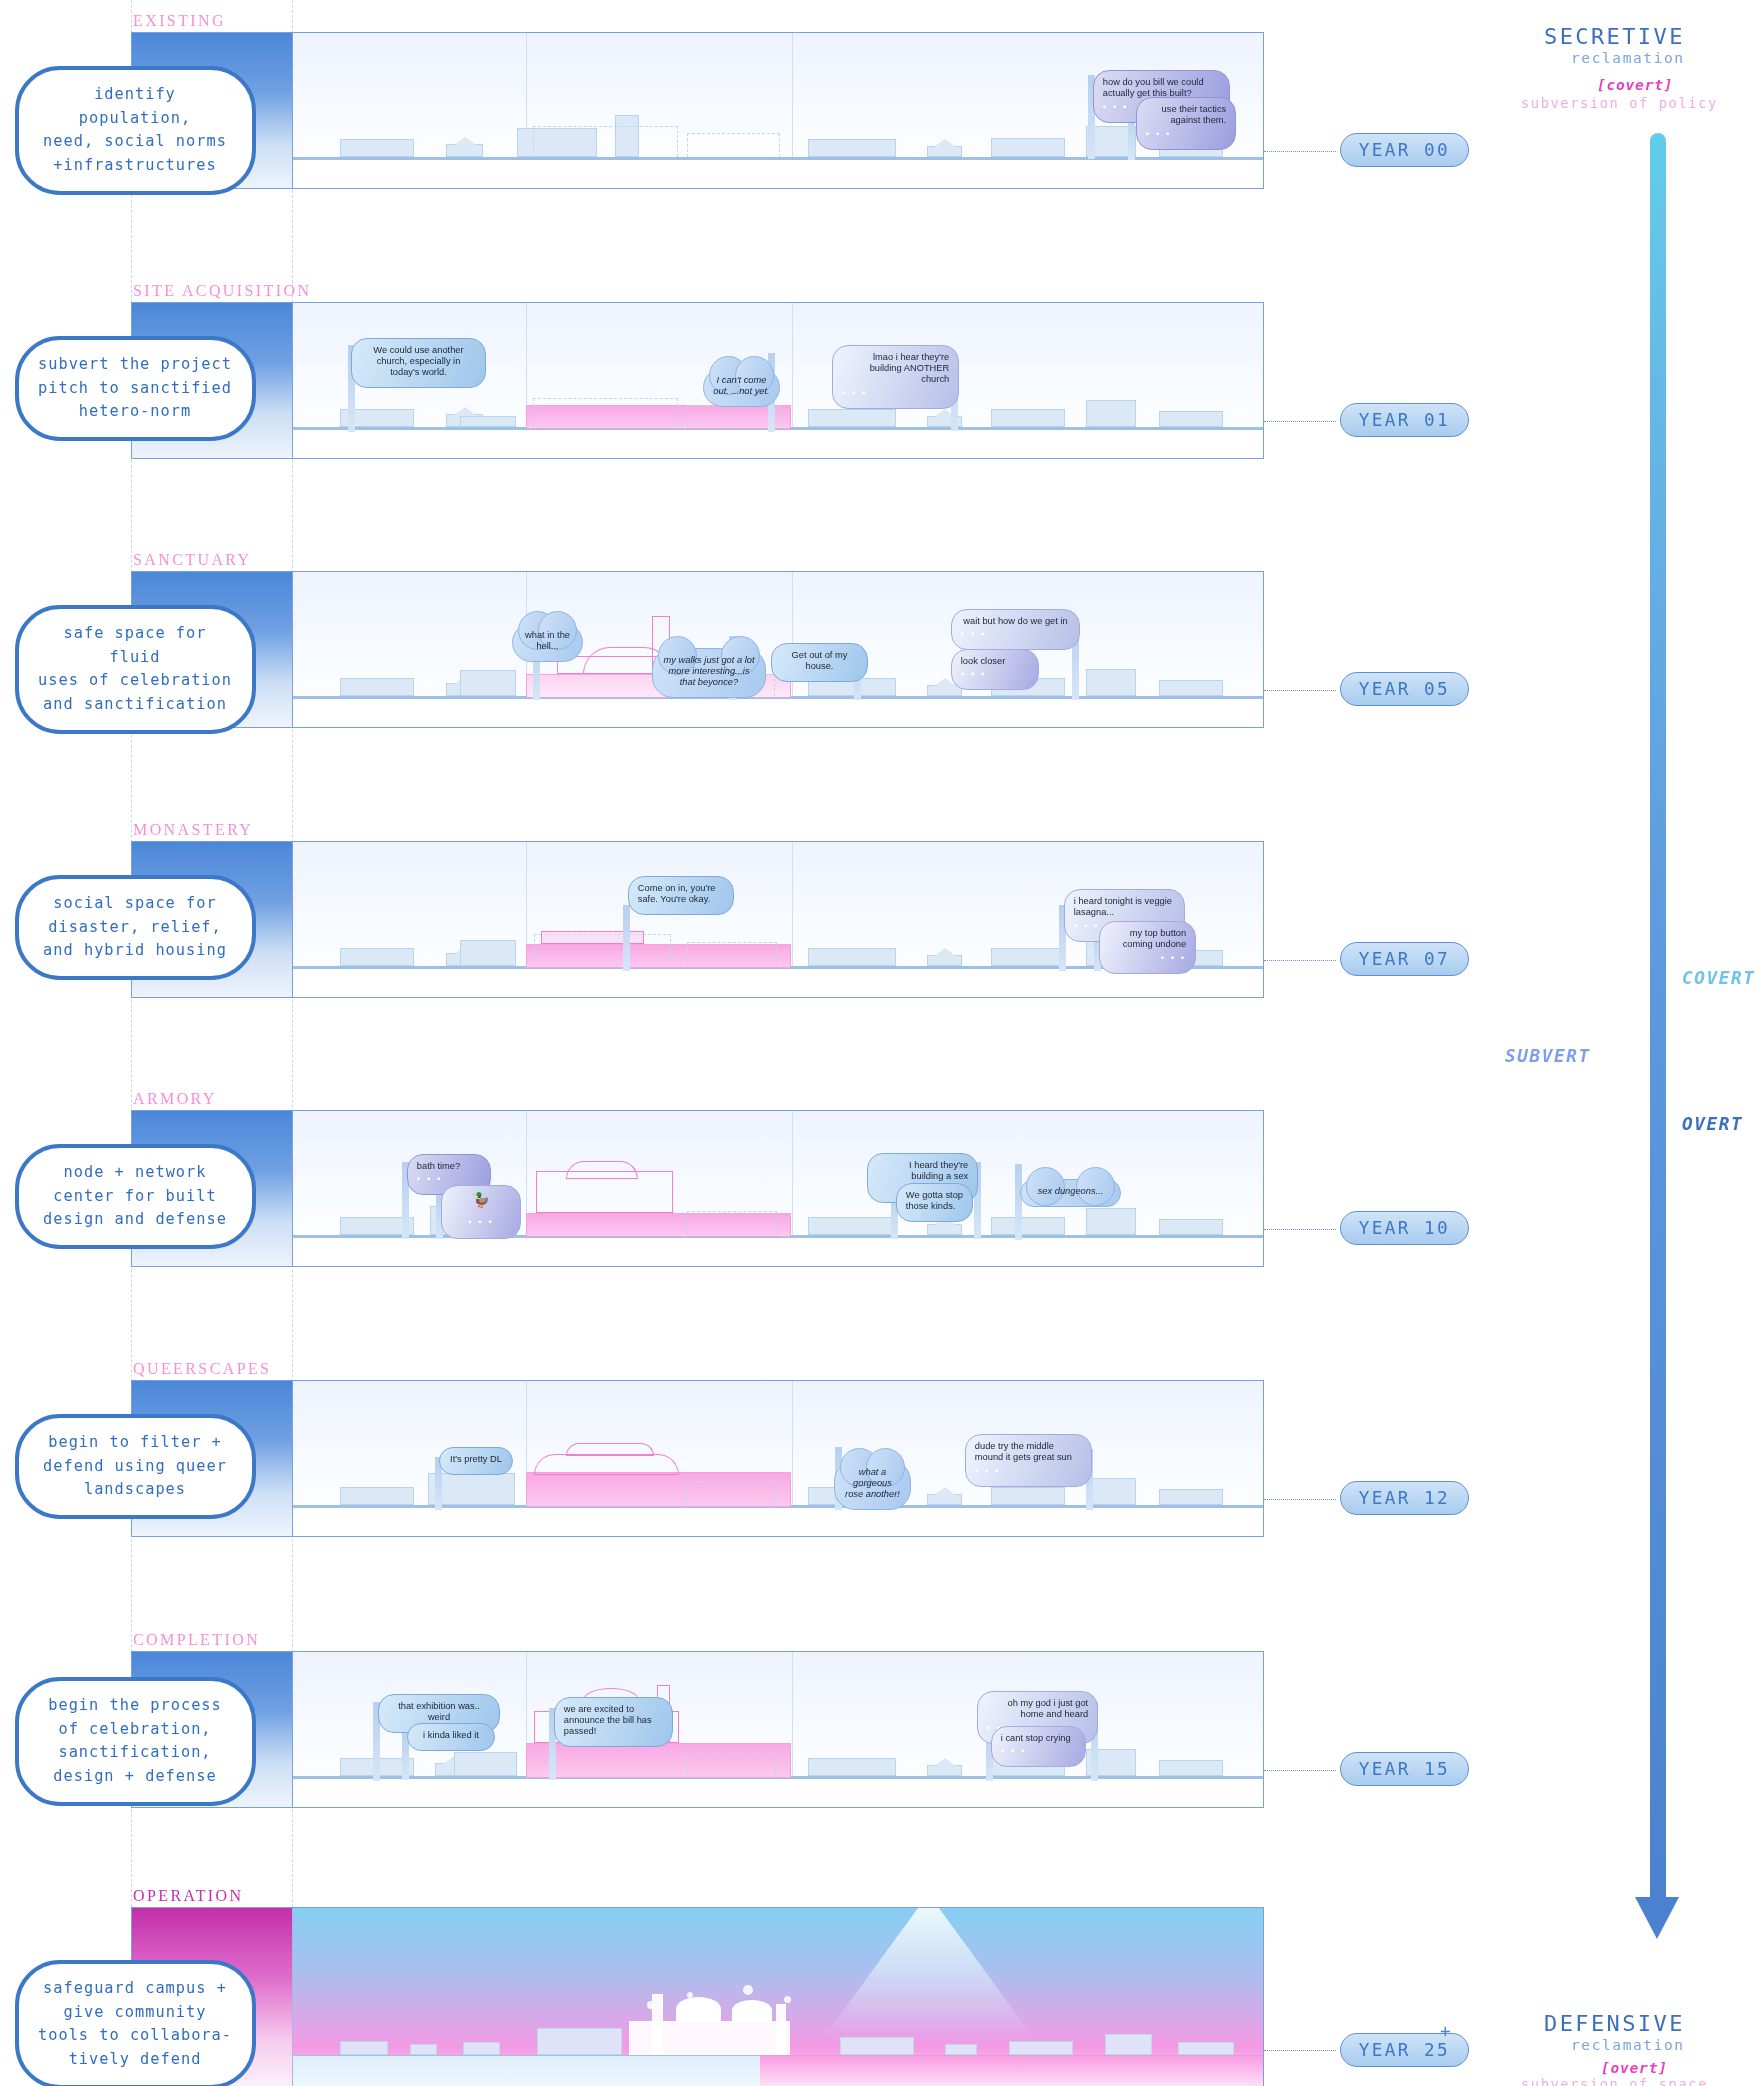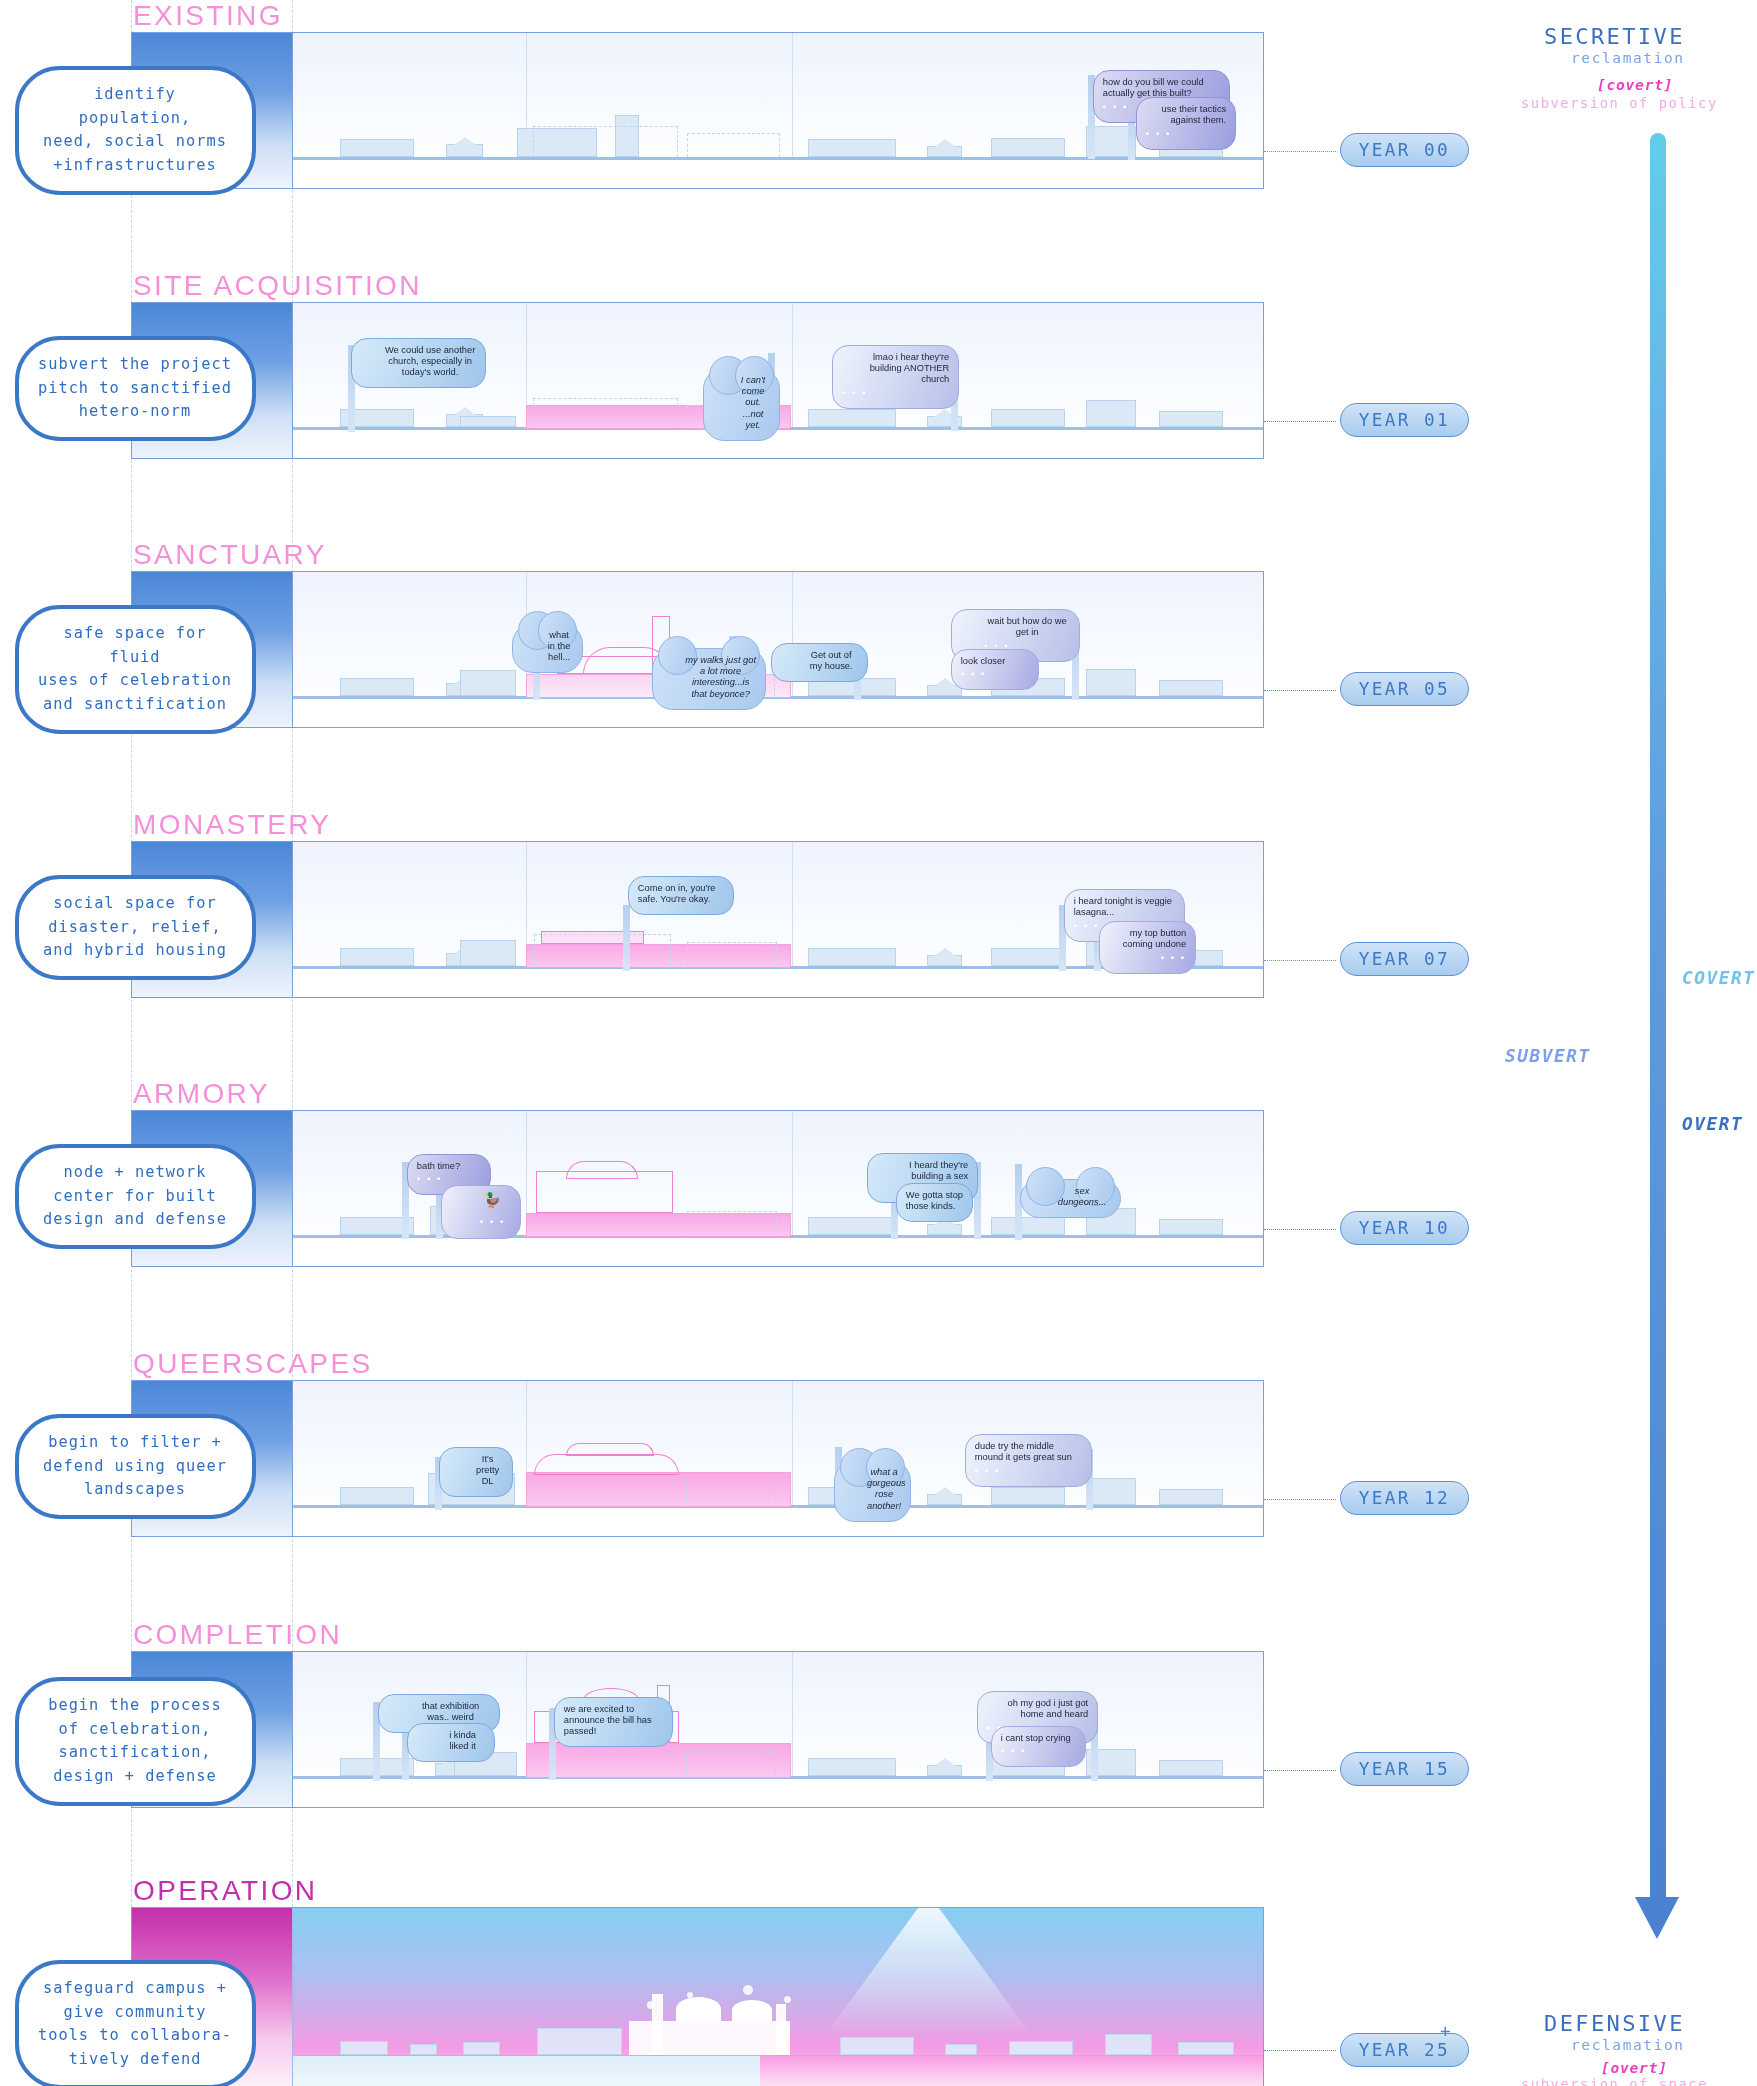--- a/index.html
+++ b/index.html
@@ -18,23 +18,23 @@
 
   
   .phase {
     position: absolute;
     left: 0;
     width: 1287px;
   }
   .phase-title {
     position: absolute;
     left: 133px;
-    top: 0px;
-    font-family: Liberation Sans, sans-serif;
-    font-size: 28px;
+    top: 12px;
+    font-family: Liberation Serif, serif;
+    font-size: 16px;
     letter-spacing: 2.4px;
     color: #f48fd8;
     white-space: nowrap;
   }
   .phase-title.op { color: #c32faa; }
 
   .strip {
     position: absolute;
     left: 131px;
     top: 32px;
@@ -180,21 +180,21 @@
     padding: 5.6px 8.8px 8.8px 8.8px;
     z-index: 5;
     border: 0.8px solid #8fb4e3;
     background: linear-gradient(110deg,#cfe2f8 0%, #a9c9ef 100%);
   }
   .bub.v-blue  { background: linear-gradient(110deg,#d6eaf9 0%,#9fc6ec 100%); border-color:#7fa9dd; }
   .bub.v-pale  { background: linear-gradient(110deg,#eef4fd 0%,#b7bfe8 100%); border-color:#a3aadd; }
   .bub.v-violet{ background: linear-gradient(110deg,#dcdcf3 0%,#9a9ddf 100%); border-color:#9294d6; }
   .bub.v-lav   { background: linear-gradient(110deg,#f0f2fc 0%,#a6a9e2 100%); border-color:#a6a9e2; }
   .bub.rt { text-align: right; }
-  .bub.ct { text-align: center; padding-left: 32px; }
+  .bub.ct { text-align: center; }
   .bub.it { font-style: italic; margin-top: 26px; }
 
   
   .bub.cloud { border-radius: 21px; }
   .bub.cloud::before, .bub.cloud::after {
     content: "";
     position: absolute;
     border-radius: 50%;
     background: inherit;
     border: 0.8px solid #8fb4e3;

